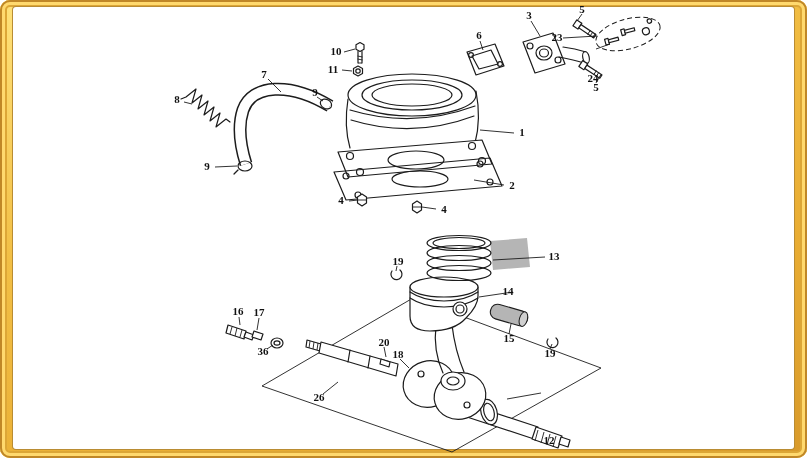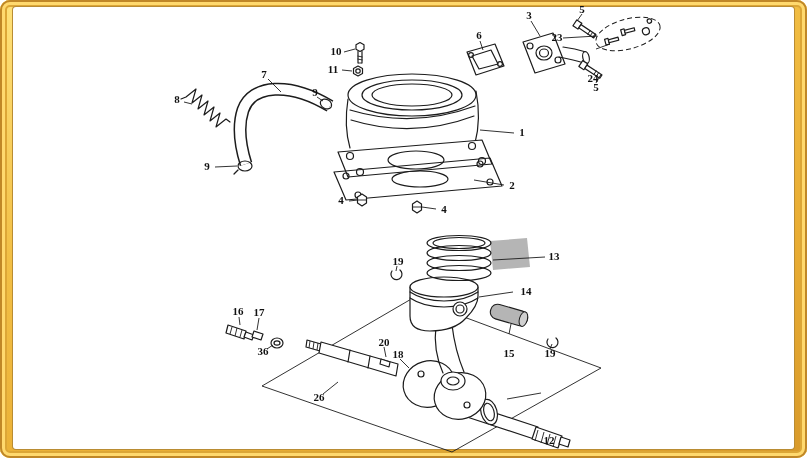--- a/index.html
+++ b/index.html
@@ -278,22 +278,22 @@
     <span class="callout" style="left: 596px; top: 88px;">5</span>
     <span class="callout" style="left: 479px; top: 36px;">6</span>
     <span class="callout" style="left: 264px; top: 75px;">7</span>
     <span class="callout" style="left: 177px; top: 100px;">8</span>
     <span class="callout" style="left: 315px; top: 93px;">9</span>
     <span class="callout" style="left: 207px; top: 167px;">9</span>
     <span class="callout" style="left: 336px; top: 52px;">10</span>
     <span class="callout" style="left: 333px; top: 70px;">11</span>
     <span class="callout" style="left: 549px; top: 393px; margin-top: 48px;">12</span>
     <span class="callout" style="left: 554px; top: 257px;">13</span>
-    <span class="callout" style="left: 526px; top: 292px; text-align: center;">14</span>
-    <span class="callout" style="left: 509px; top: 354px;">15</span>
+    <span class="callout" style="left: 508px; top: 292px; text-align: center;">14</span>
+    <span class="callout" style="left: 509px; top: 339px;">15</span>
     <span class="callout" style="left: 238px; top: 312px;">16</span>
     <span class="callout" style="left: 259px; top: 313px;">17</span>
     <span class="callout" style="left: 398px; top: 355px;">18</span>
     <span class="callout" style="left: 398px; top: 262px;">19</span>
     <span class="callout" style="left: 550px; top: 354px;">19</span>
     <span class="callout" style="left: 384px; top: 343px;">20</span>
     <span class="callout" style="left: 319px; top: 398px;">26</span>
     <span class="callout" style="left: 263px; top: 352px;">36</span>
     <span class="callout" style="left: 557px; top: 38px;">23</span>
     <span class="callout" style="left: 593px; top: 51px; margin-top: 28px;">24</span>

